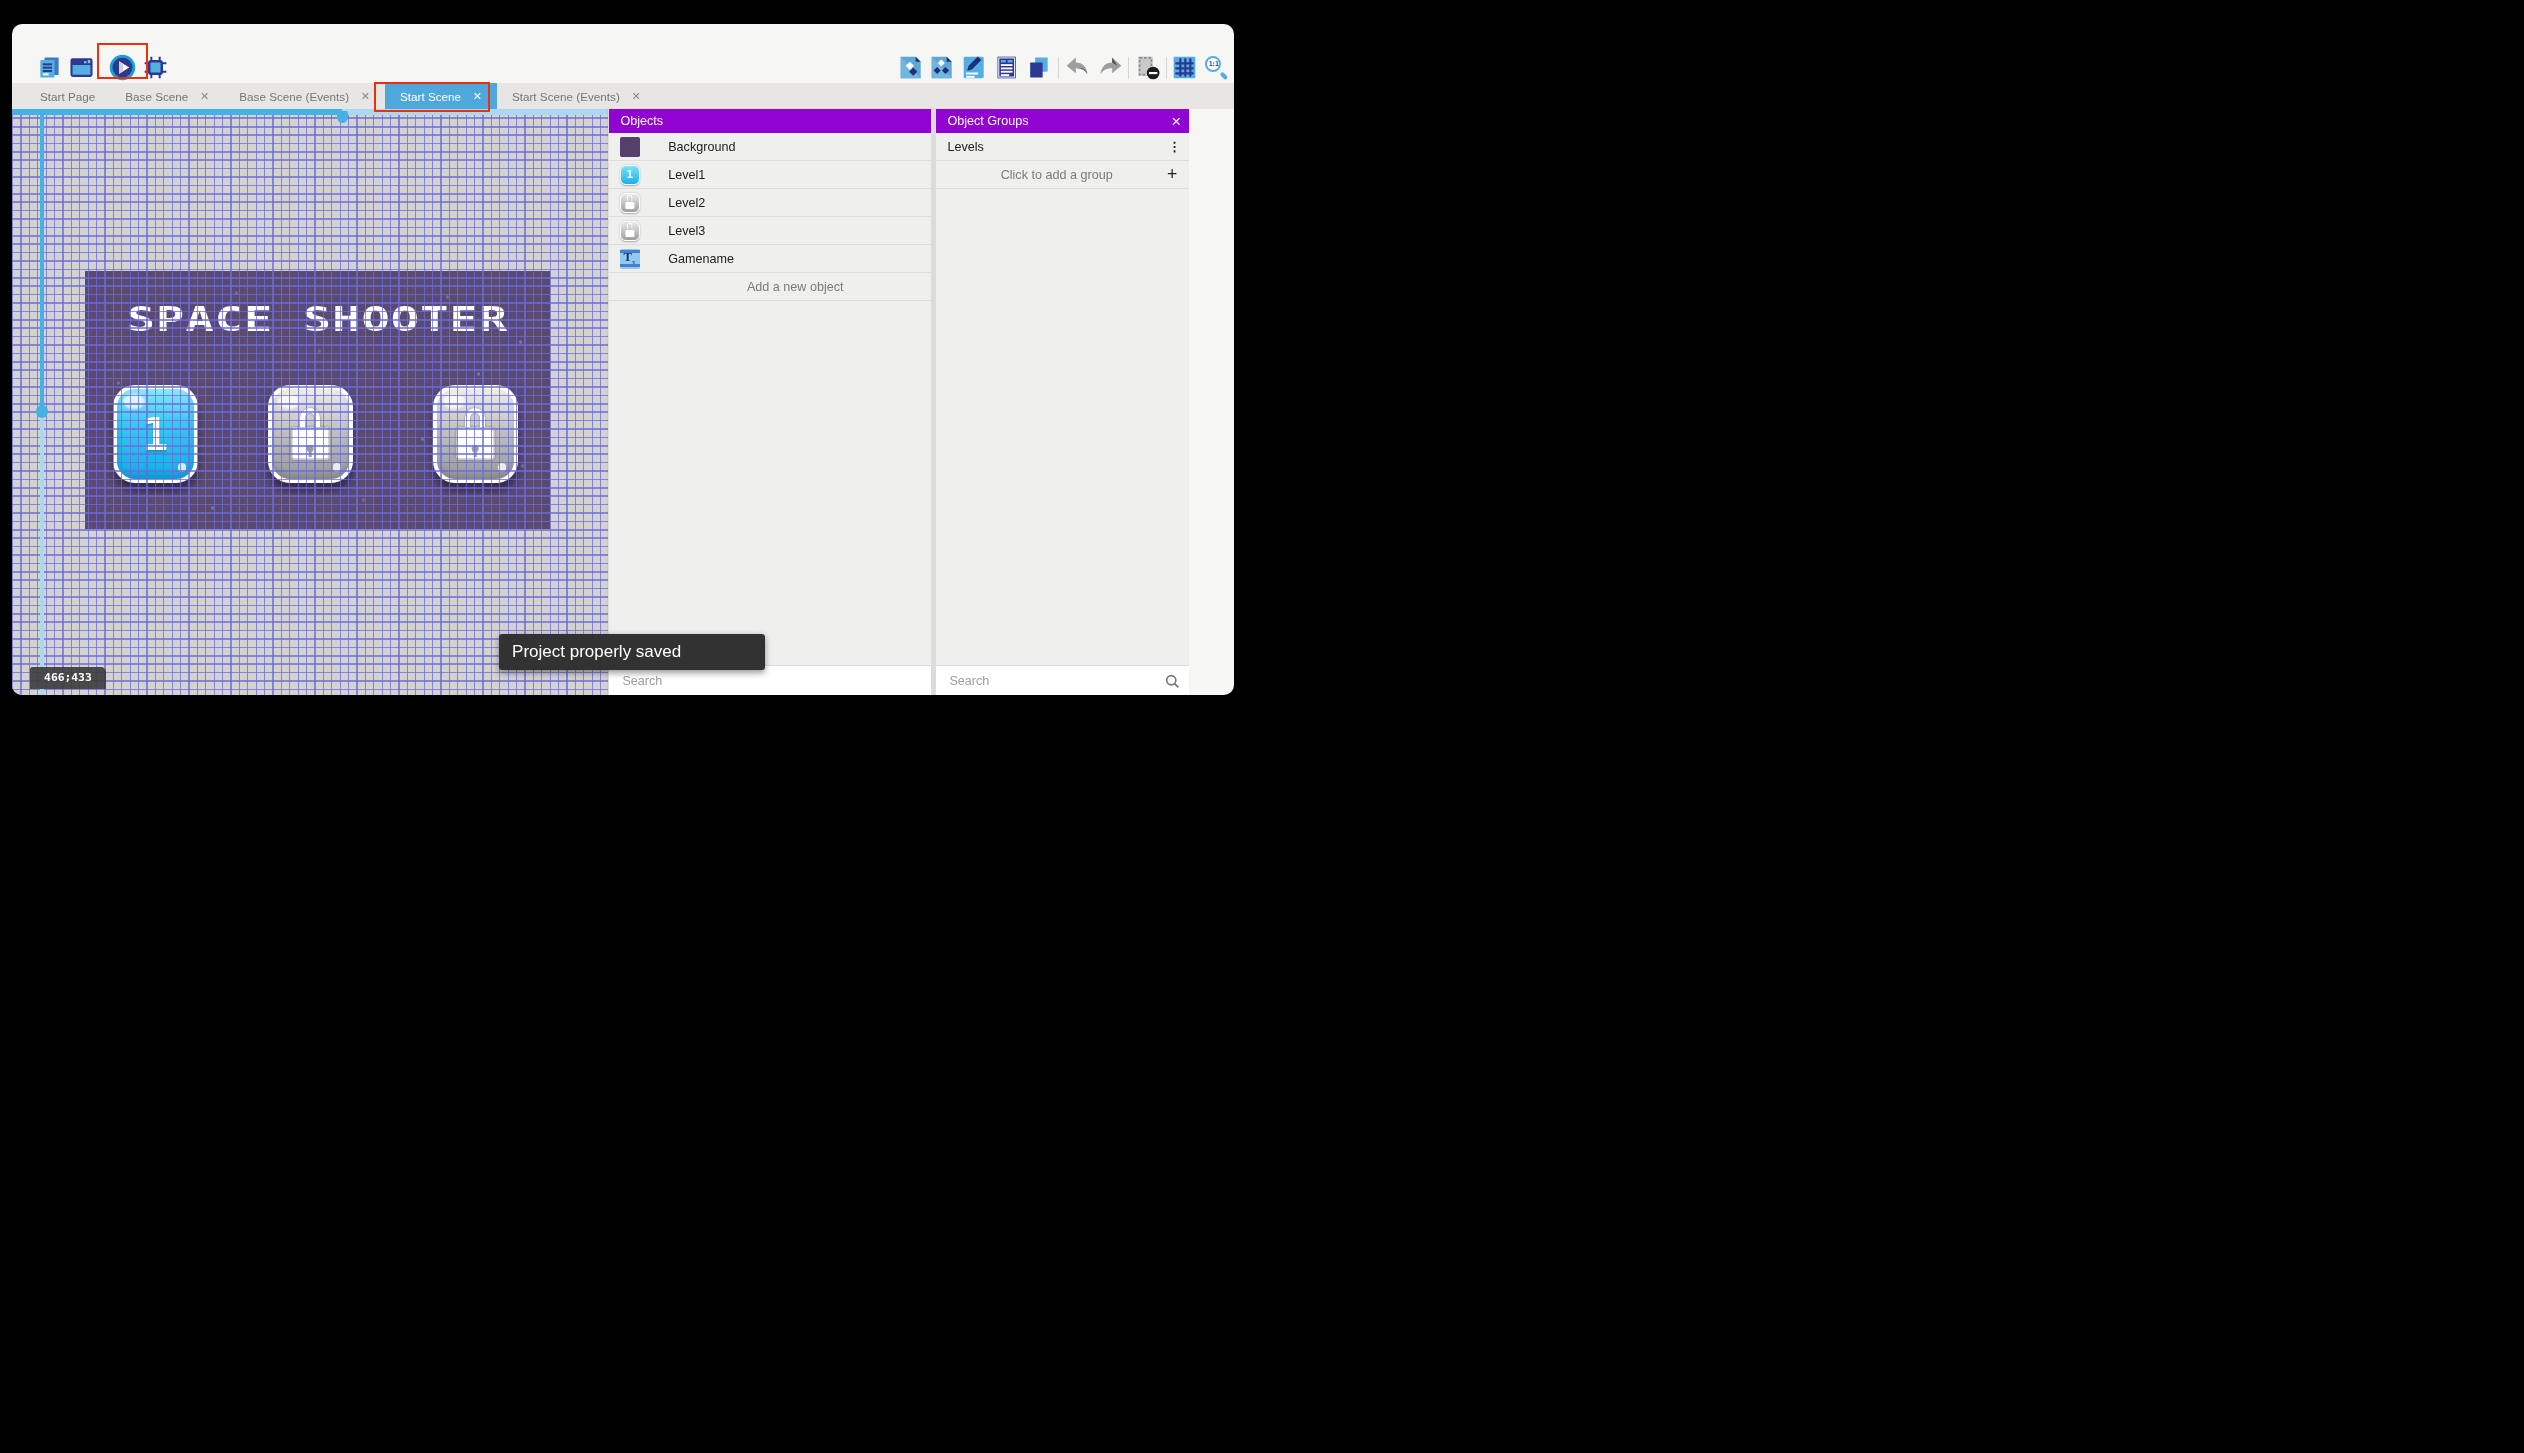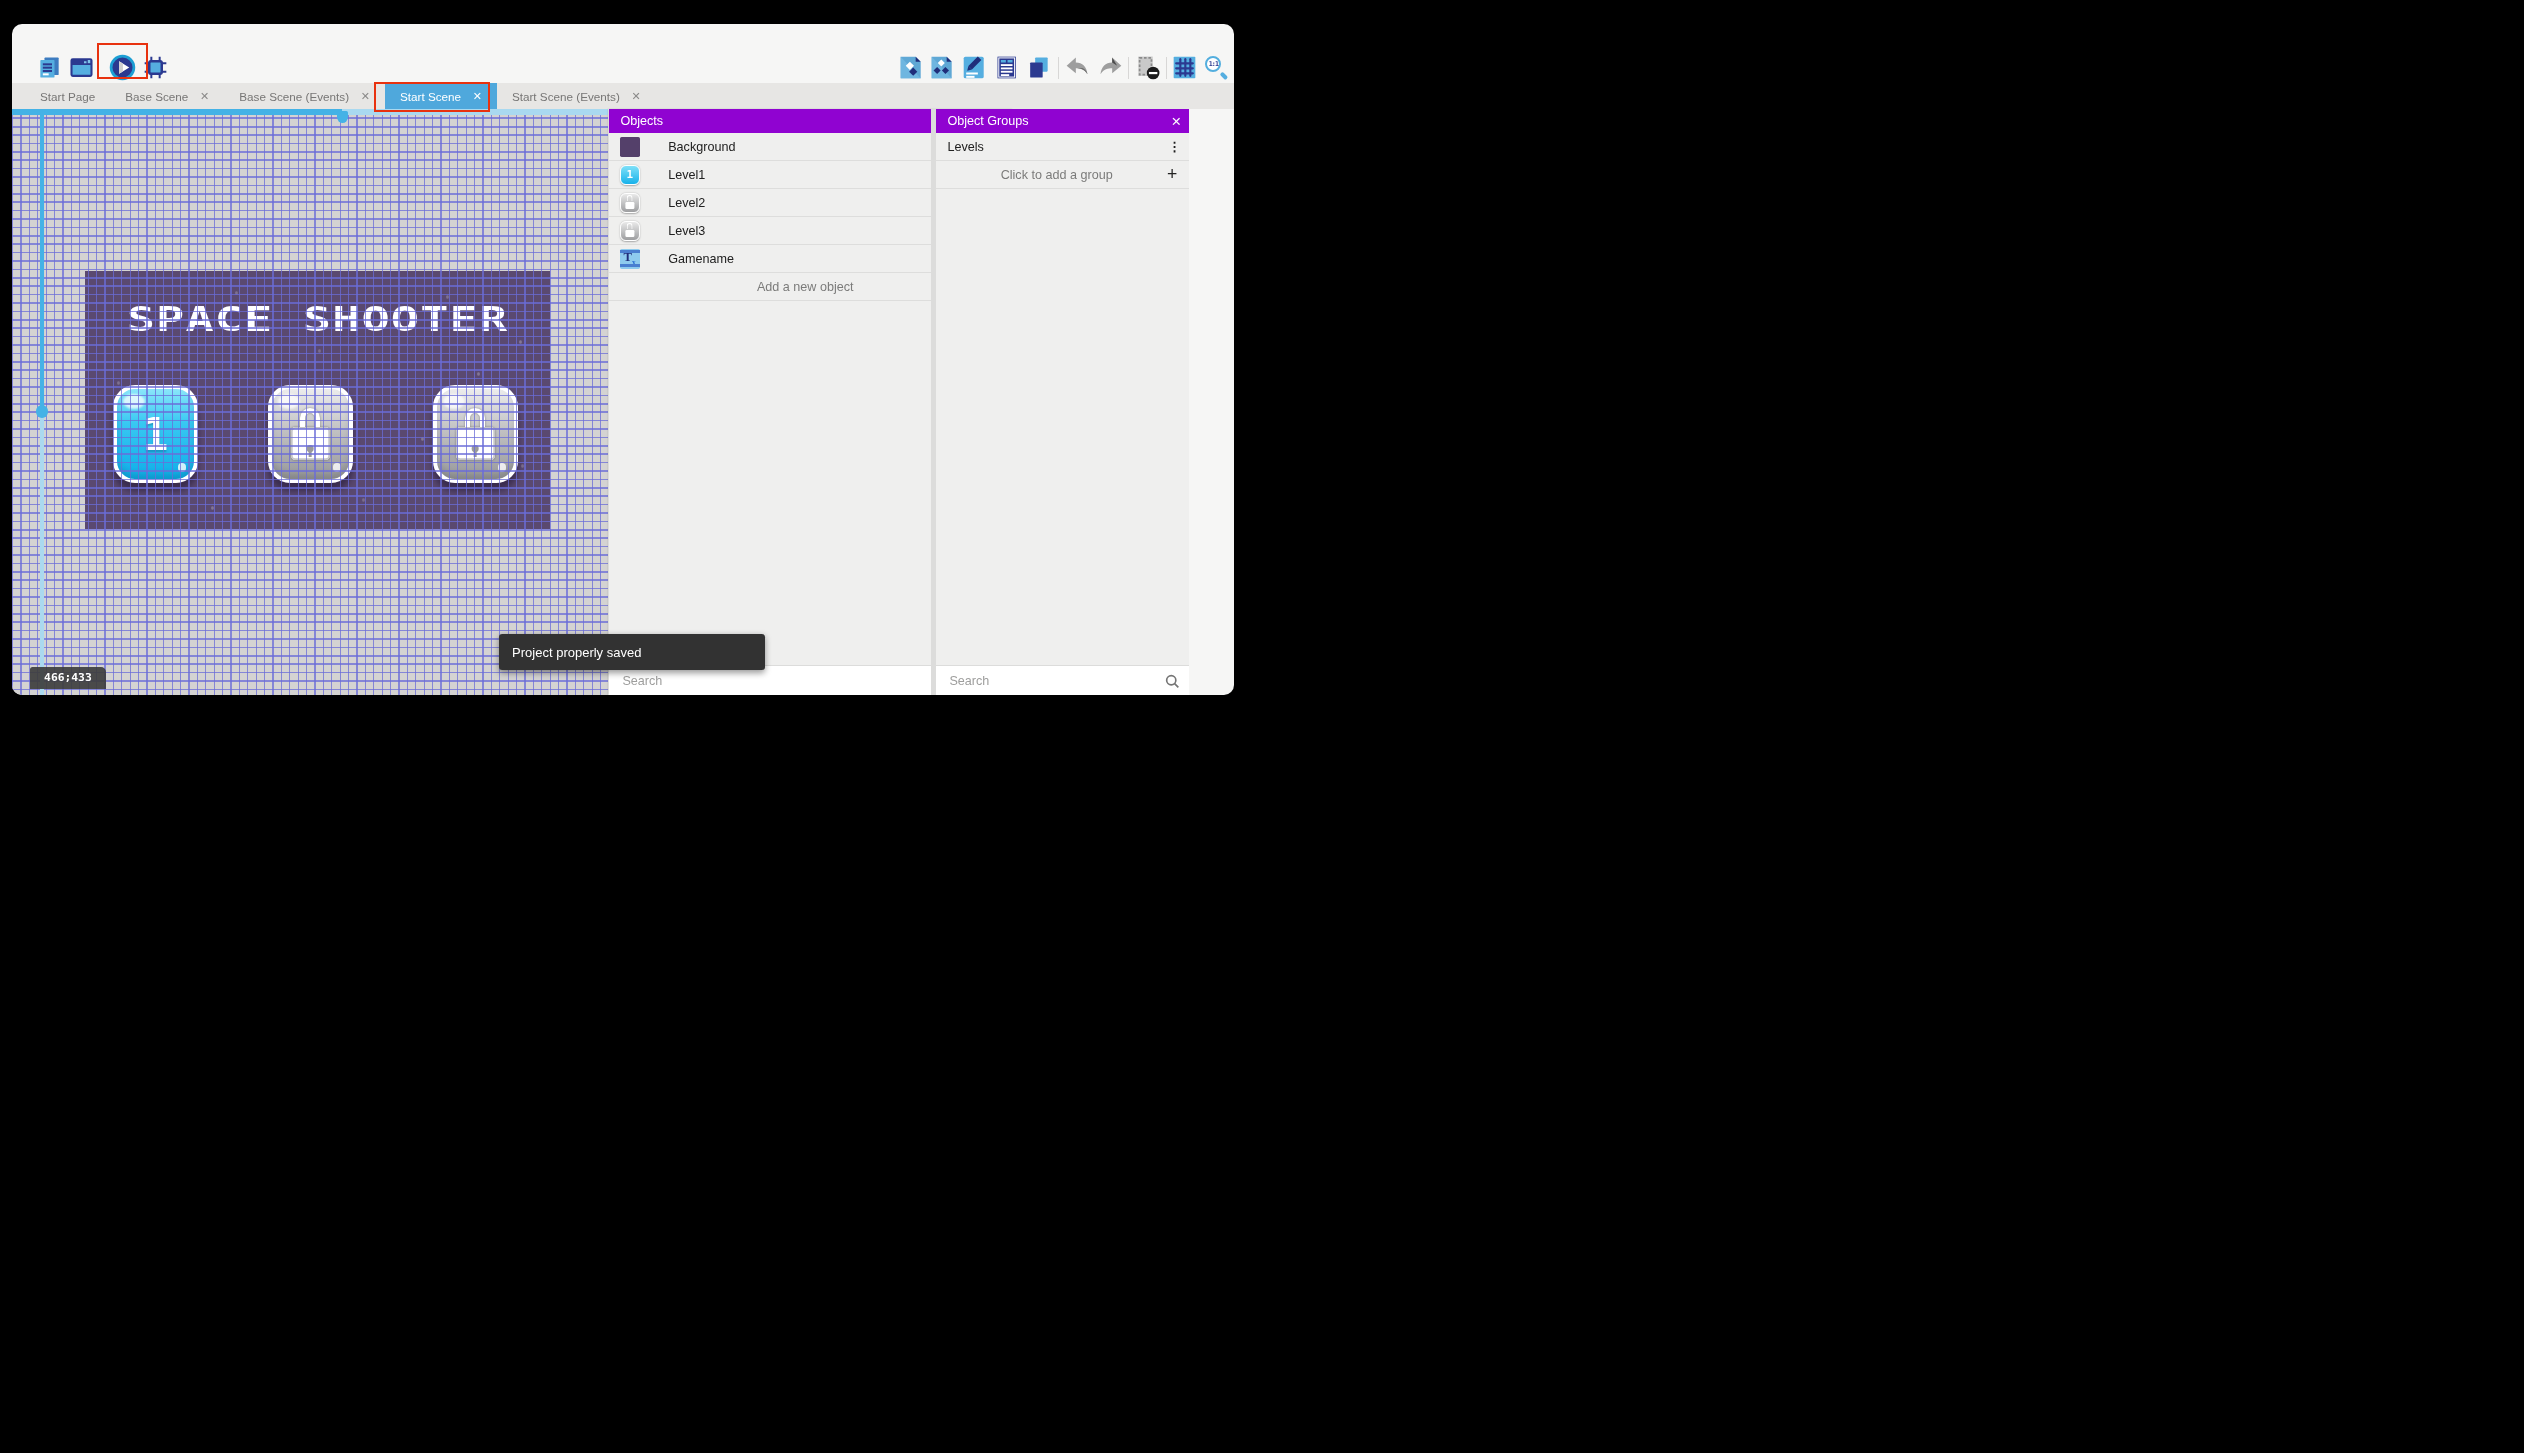--- a/index.html
+++ b/index.html
@@ -72,21 +72,21 @@
   .hscroll{position:absolute;left:0;top:0;width:596px;height:5.9px;background:#a9d9f0;}
   .hscroll .solid{position:absolute;left:0;top:0;height:5.9px;width:330px;background:#44b2e6;}
   .hscroll .drop{position:absolute;left:325px;top:1.7px;width:11px;height:12.6px;background:#44b2e6;border-radius:1.7px 1.7px 50% 50%;}
   .vscroll{position:absolute;left:28px;top:0;width:4.2px;height:586px;background:#aad9ef;}
   .vscroll .solid{position:absolute;left:0;top:0;width:4.2px;height:302px;background:#44b2e6;}
   .vscroll .knob{position:absolute;left:-4.2px;top:296px;width:12.6px;height:12.6px;border-radius:50%;background:#44b2e6;}
   .coordbadge{position:absolute;left:18.4px;top:558px;min-width:44px;padding:0 14px;height:22px;line-height:22px;background:rgba(62,62,62,.92);
     color:#fff;font-size:11.3px;font-weight:bold;font-family:"DejaVu Sans Mono",monospace;border-radius:2.5px 5px 0 0;text-align:center;z-index:20;}
   
   .panel{position:absolute;top:0;height:586px;background:#efefee;}
-  .p-objects{left:597px;width:384px;box-shadow:-0.8px 0 1.7px rgba(0,0,0,.15);padding-left:20px;}
+  .p-objects{left:597px;width:384px;box-shadow:-0.8px 0 1.7px rgba(0,0,0,.15);}
   .p-divider{position:absolute;left:919px;top:0;width:5px;height:586px;background:#dcdcdb;}
   .p-groups{left:924px;width:253px;}
   .phead{position:absolute;left:0;top:0;right:0;height:24px;background:#9003d1;color:#fff;display:flex;align-items:center;}
   .phead .ptitle{font-size:12.6px;margin-left:11.7px;flex:1;}
   .phead .hicon{width:25px;text-align:center;color:#fff;font-size:12.6px;}
   .filtericon{display:inline-block;position:relative;width:13.4px;height:10px;}
   .filtericon i{position:absolute;left:50%;transform:translateX(-50%);background:#fff;height:1.7px;border-radius:0.8px;display:block;}
   .filtericon i:nth-child(1){top:0;width:13.4px;}
   .filtericon i:nth-child(2){top:4.2px;width:8.4px;}
   .filtericon i:nth-child(3){top:8.4px;width:4.2px;}
@@ -113,21 +113,21 @@
   .th-text .tx sub{font-size:7.5px;color:#2a6fd4;}
   
   .searchbar{position:absolute;left:0;right:0;top:556px;height:30px;background:#fff;border-top:0.8px solid #dcdcdb;display:flex;align-items:center;}
   .searchbar input{flex:1;border:none;outline:none;font-size:12.6px;color:#444;margin-left:11.7px;font-family:"Liberation Sans",sans-serif;background:transparent;}
   .searchbar input::placeholder{color:#9e9e9d;}
   .mag{width:32px;text-align:center;}
   .mag svg{vertical-align:middle}
   
   .toast{position:absolute;left:487px;top:610px;width:266px;height:36px;background:#323232;border-radius:3.3px;z-index:70;
     display:flex;align-items:center;box-shadow:0 2.5px 6.7px rgba(0,0,0,.4);}
-  .toast span{color:#fff;font-size:13px;margin-left:13.4px;}
+  .toast span{color:#fff;font-size:17px;margin-left:13.4px;}
 </style>
 </head>
 <body>
 
 <div class="window">
 
 
   <div class="toolbar">
 
     <div class="tbtn" style="left:24px">

